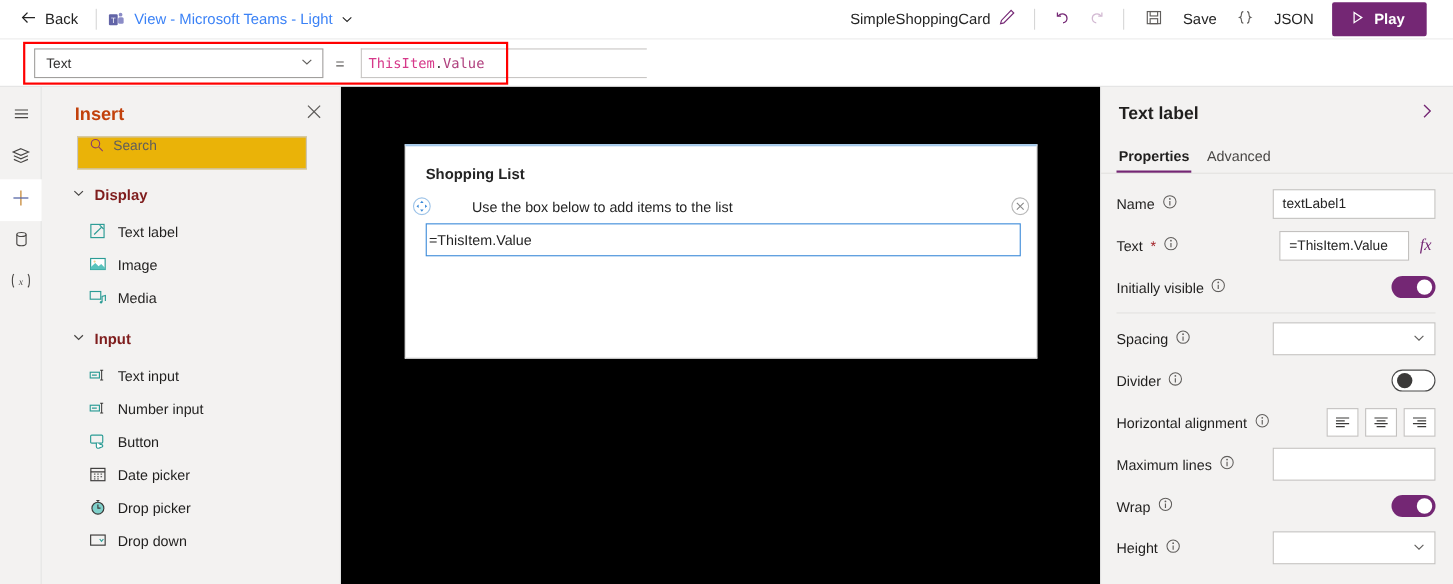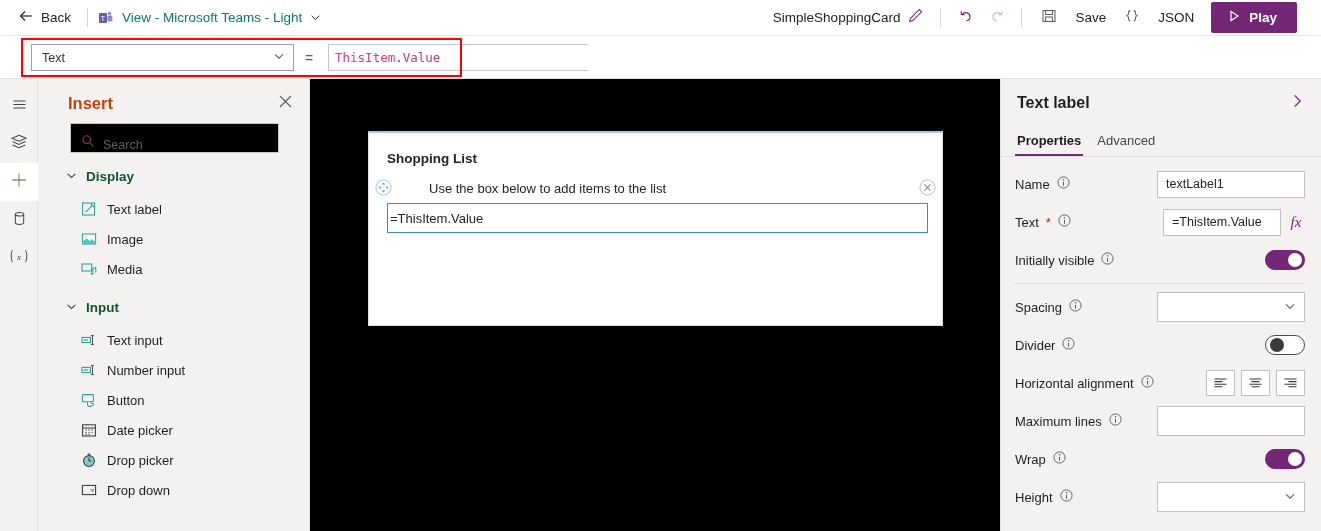--- a/index.html
+++ b/index.html
@@ -23,21 +23,21 @@
   }
   .tb-left { display: flex; align-items: center; padding-left: 16px; gap: 0; }
   .tb-back {
     display: flex; align-items: center; gap: 7px;
     font-size: 13.5px; color: #242424; cursor: pointer;
     padding: 4px 6px 4px 2px;
   }
   .tb-sep { width: 1px; height: 19px; background: #d6d6d6; margin: 0 10px; }
   .tb-app {
     display: flex; align-items: center; gap: 8px;
-    font-size: 13.5px; color: #0f766e; cursor: pointer; justify-content: flex-end;
+    font-size: 13.5px; color: #3b82f6; cursor: pointer; justify-content: flex-end;
   }
   .teams-ico { width: 16px; height: 16px; display:block; }
   .chev-sm { display:block; }
   .tb-right {
     margin-left: auto; display: flex; align-items: center; gap: 0; padding-right: 24px;
   }
   .tb-appname { font-size: 13.5px; color: #242424; }
   .icon-btn {
     display: flex; align-items: center; justify-content: center;
     width: 30px; height: 30px; cursor: pointer; border-radius: 2px;
@@ -113,30 +113,30 @@
     overflow: hidden;
   }
   .insert-head {
     display: flex; align-items: center;
     padding: 15px 16px 10px 30px;
   }
   .insert-title { font-size: 16.5px; font-weight: bold; color: #c2410c; }
   .insert-close { margin-left: auto; cursor: pointer; color: #605e5c; }
   .search-wrap { padding: 0 30px 0 32px; }
   .search-box {
-    height: 30px; background: #000000; border: 1px solid #c9c7c5;
-    display: flex; align-items: flex-end; gap: 8px; padding: 0 10px;
+    height: 30px; background: #eab308; border: 1px solid #c9c7c5;
+    display: flex; align-items: flex-start; gap: 8px; padding: 0 10px;
     cursor: text;
   }
   .search-box .ph { font-size: 12.5px; color: #605e5c; }
   .group-head {
     display: flex; align-items: center; gap: 9px;
     padding: 14px 0 9px 28px; cursor: pointer;
   }
-  .group-head .gname { font-size: 13.5px; font-weight: bold; color: #14532d; }
+  .group-head .gname { font-size: 13.5px; font-weight: bold; color: #7f1d1d; }
   .ins-item {
     display: flex; align-items: center; gap: 10px;
     padding: 7px 0 7px 43px; cursor: pointer;
   }
   .ins-item .iname { font-size: 13px; color: #201f1e; }
   .ins-ico { width: 16px; height: 16px; display: block; flex: none; }
 
   
   .canvas {
     position: absolute; left: 310px; top: 79px;

